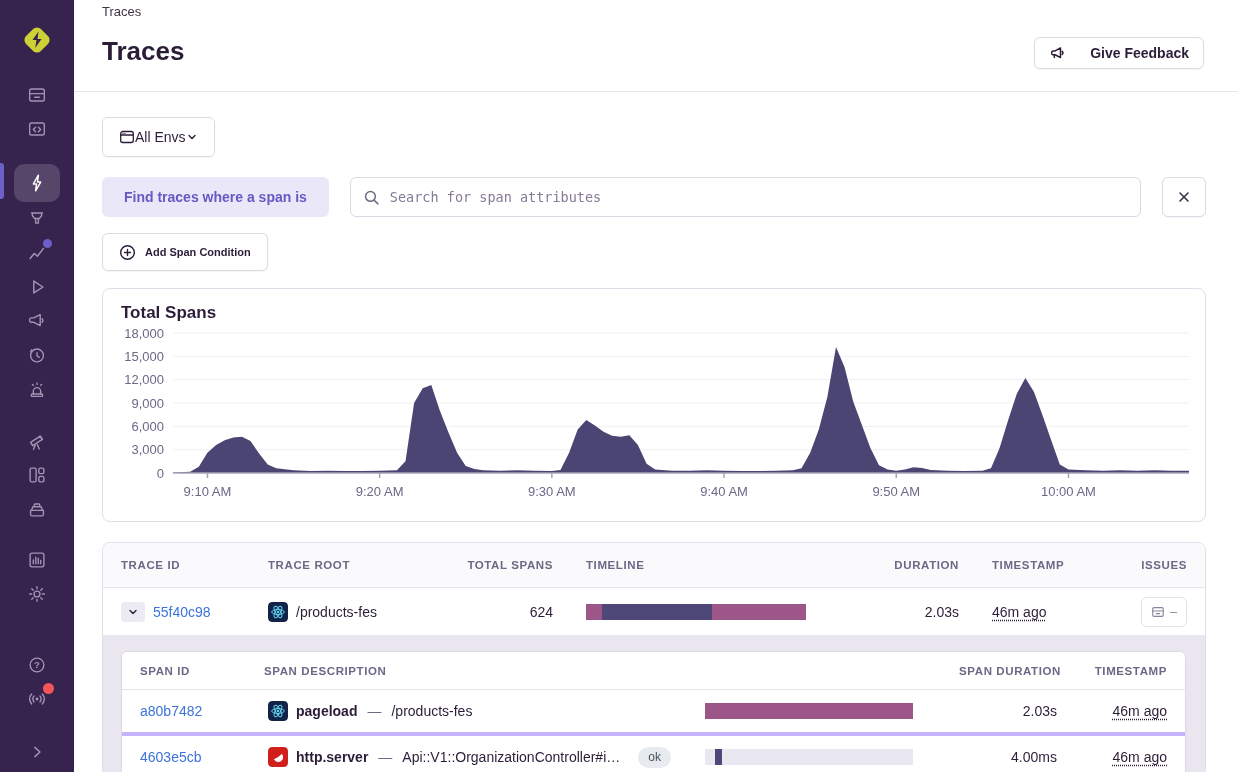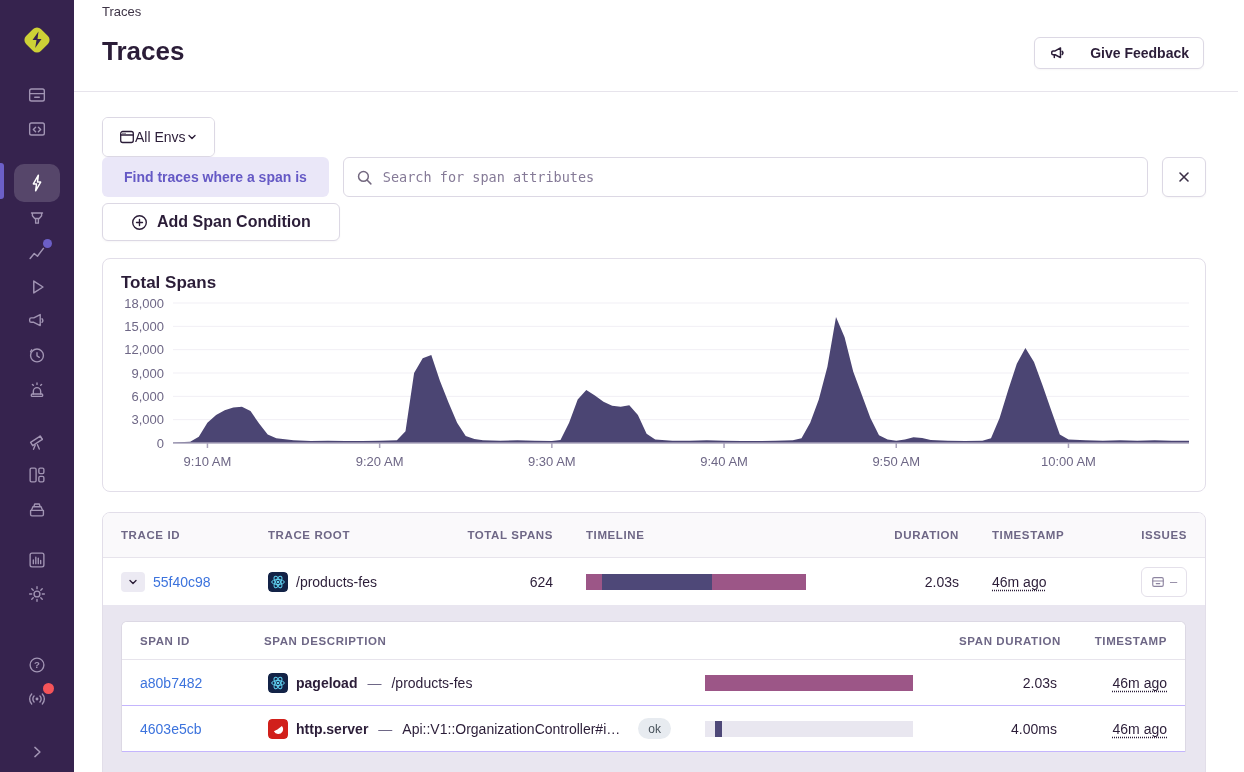--- a/index.html
+++ b/index.html
@@ -44,42 +44,42 @@
   .filter-group {
     display:inline-flex; height:40px; border:1px solid #dcd8e4; border-radius:6px;
     background:#fff; box-shadow:0 1px 2px rgba(43,29,56,.04); overflow:hidden;
   }
   .filter-btn {
     display:flex; align-items:center; padding:0 16px;
     font-size:14px; font-weight:normal; color:#2b1d38; cursor:pointer; background:#fff; border:none;
   }
   .filter-btn + .filter-btn { border-left:1px solid #e7e4ec; }
 
-  .search-row { display:flex; align-items:flex-start; gap:4px; }
+  .search-row { display:flex; align-items:flex-start; margin-top:20px; gap:11px; }
   .builder-pill {
     display:flex; align-items:center; padding:0 22px; height:40px;
     background:#eae7f8; border-radius:6px; color:#6559c5; font-size:14px; font-weight:bold; white-space:nowrap;
   }
   .search-box {
     flex:1; height:40px; margin-left:10px; border:1px solid #dcd8e4; border-radius:6px;
     display:flex; align-items:center; padding:0 12px; background:#fff;
   }
   .search-box input {
     flex:1; border:none; outline:none; font-family:"DejaVu Sans Mono", monospace;
     font-size:13.5px; color:#2b1d38; margin-left:8px; background:transparent;
   }
   .search-box input::placeholder { color:#857a97; }
   .close-btn {
     width:44px; height:40px; margin-left:10px; border:1px solid #dcd8e4; border-radius:6px;
     background:#fff; display:flex; align-items:center; justify-content:center; cursor:pointer;
     box-shadow:0 1px 2px rgba(43,29,56,.04);
   }
   .add-cond-btn {
-    margin-top:6px; height:38px; padding:0 28px; display:inline-flex; align-items:center; gap:9px;
-    border:1px solid #dcd8e4; border-radius:6px; background:#fff; font-size:16px; font-weight:bold;
+    margin-top:16px; height:38px; padding:0 16px; display:inline-flex; align-items:center; gap:9px;
+    border:1px solid #dcd8e4; border-radius:6px; background:#fff; font-size:11px; font-weight:bold;
     color:#2b1d38; cursor:pointer; box-shadow:0 1px 2px rgba(43,29,56,.04);
   }
 
   
   .chart-panel {
     margin-top:17px; height:234px; border:1px solid #e2dee9; border-radius:8px; background:#fff;
     padding:14px 18px 0 18px;
   }
   .chart-title { font-size:17px; font-weight:bold; color:#2b1d38; }
   .chart-svg { margin-top:2px; display:block; }
@@ -114,21 +114,21 @@
   }
 
   
   .expanded { background:#e9e6f0; padding:16px 19px 0 18px; height:200px; }
   .span-table { background:#fff; border:1px solid #dcd8e4; border-bottom:none; border-radius:6px 6px 0 0; overflow:hidden; }
   .sgrid {
     display:grid; grid-template-columns:108px 1fr 222px 110px 90px;
     column-gap:16px; padding:0 18px; align-items:center;
   }
   .shead { height:38px; background:#fff; border-bottom:1px solid #e7e4ec; }
-  .span-row { height:46px; font-size:14px; border-bottom:1px solid #c4b5fd;gap:20px; }
+  .span-row { height:46px; font-size:14px; border-bottom:4px solid #c4b5fd;gap:20px; }
   .op { font-weight:bold; }
   .sep { color:#6e6786; padding:0 2px; }
   .desc { color:#2b1d38; }
   .ok-badge {
     display:inline-flex; align-items:center; height:21px; padding:0 10px; margin-left:10px;
     background:#e7ebf0; color:#48525b; border-radius:11px; font-size:12px; flex:none;
   }
   .dur-bar { position:relative; width:208px; height:16px; }
   .dur-bar.track { background:#e9e7f0; }
 </style>

